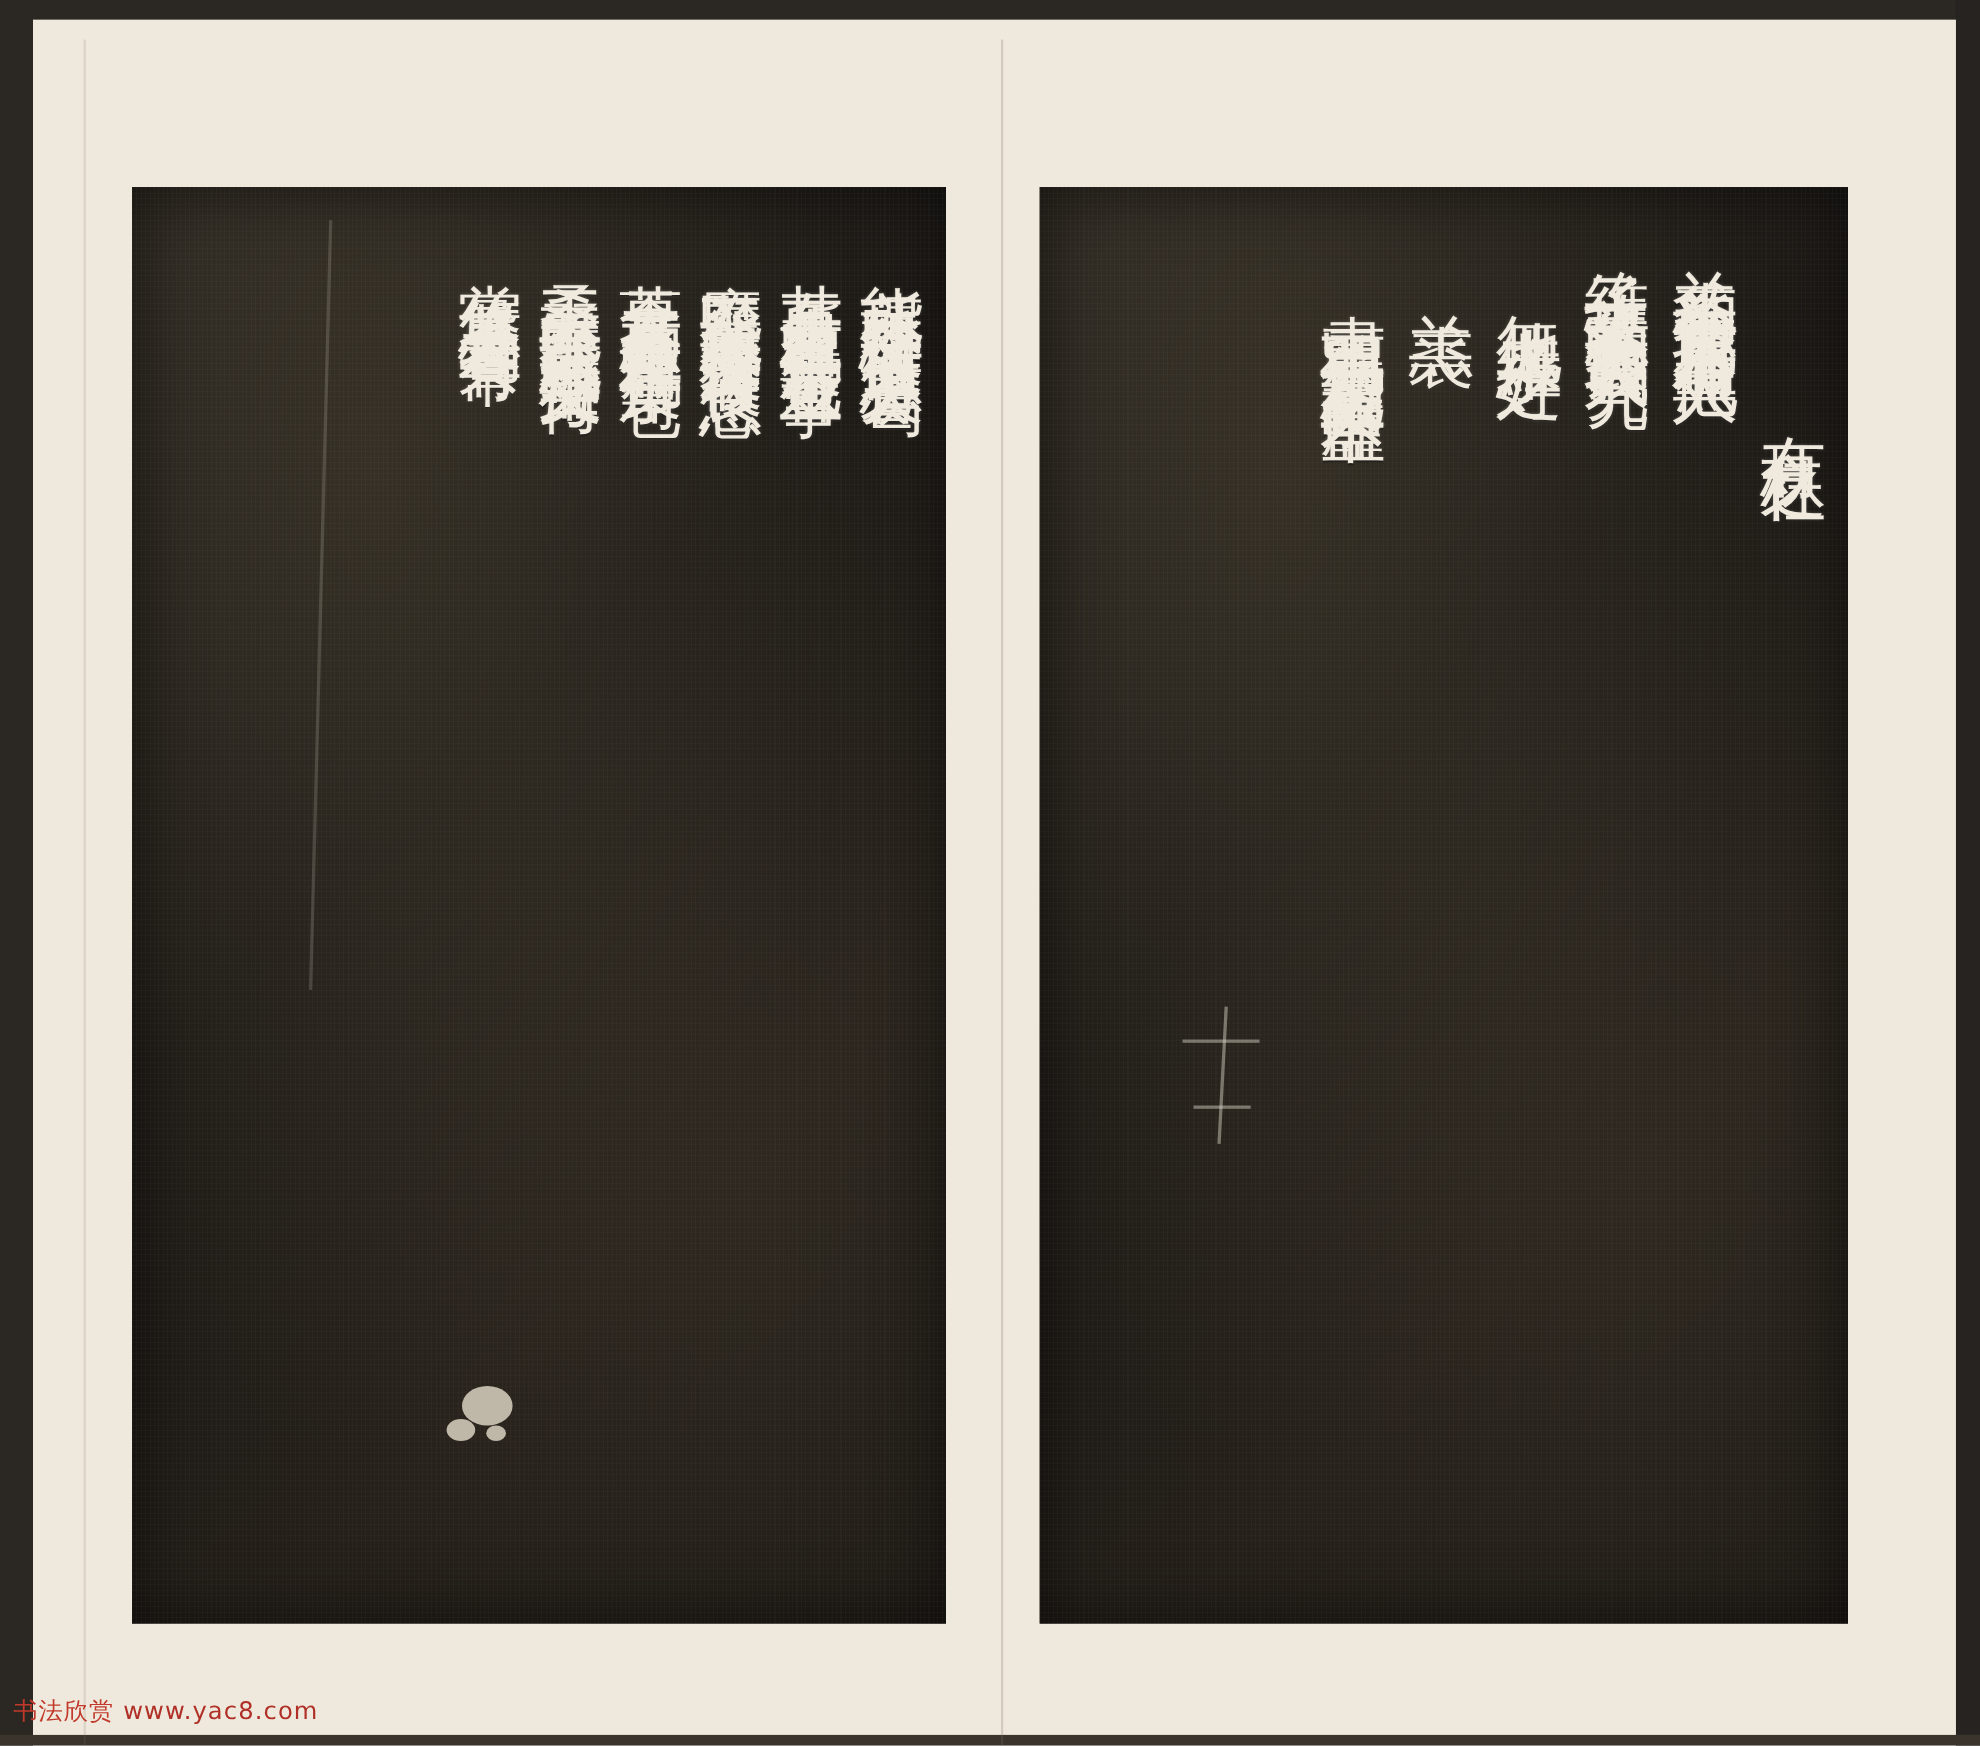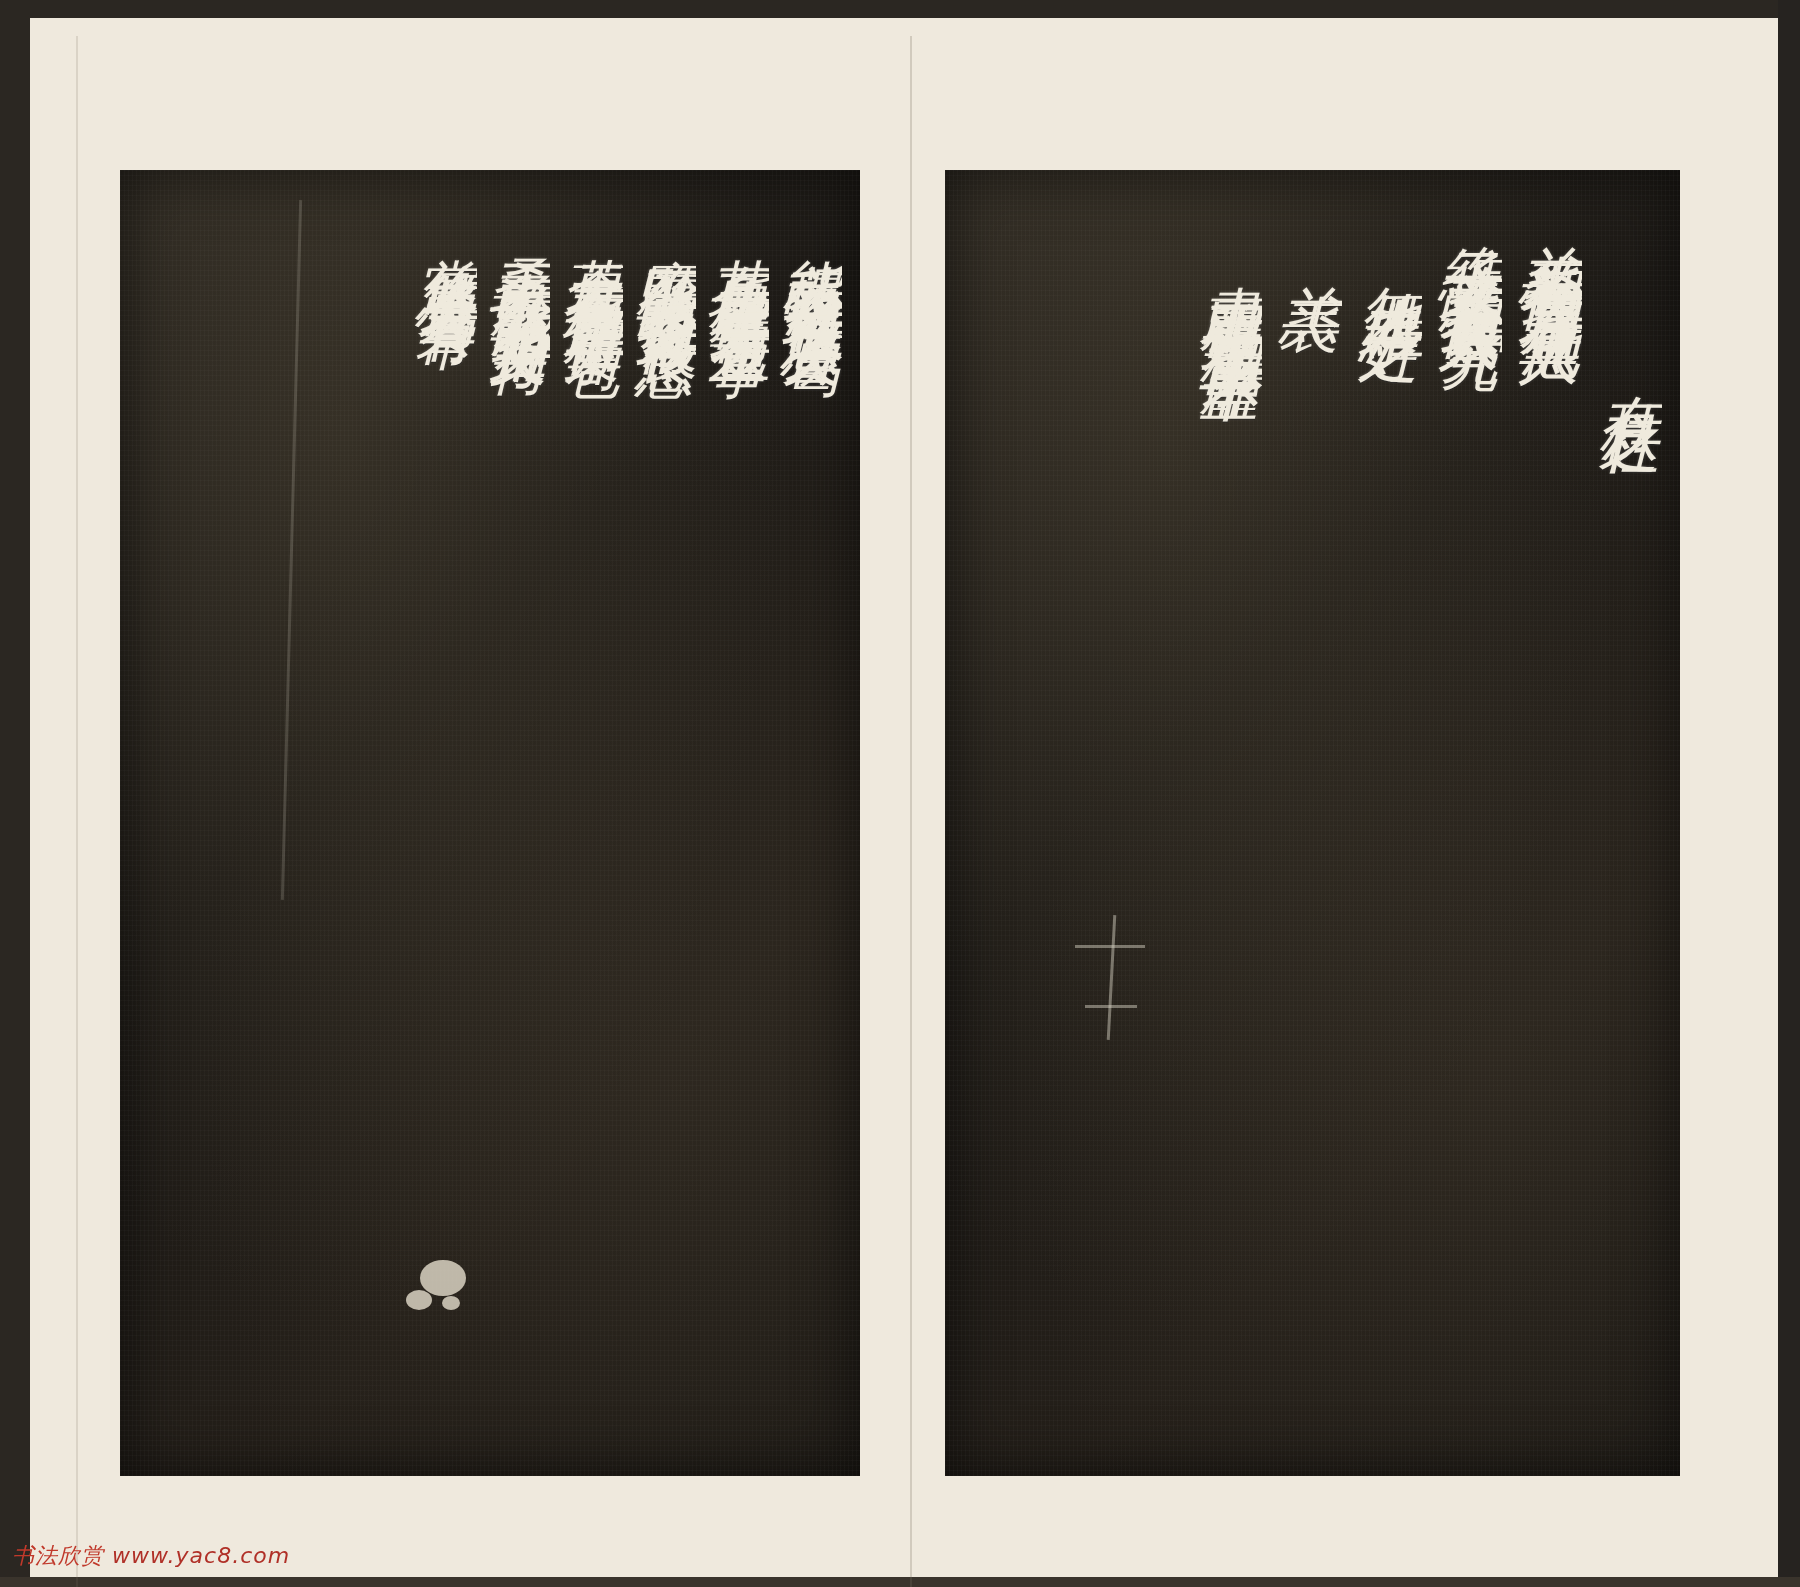--- a/index.html
+++ b/index.html
@@ -11,21 +11,20 @@
     width: 1800px;
     height: 1587px;
     font-family: "DejaVu Sans", sans-serif;
     overflow: hidden;
   }
   .page {
     position: relative;
     width: 1800px;
     height: 1587px;
     background: #efe9dc;
-    font-style: italic;
   }
   
   .frame-top {
     position: absolute;
     left: 0; top: 0;
     width: 1800px; height: 18px;
     background: #2b2722;
   }
   .frame-left {
     position: absolute;

